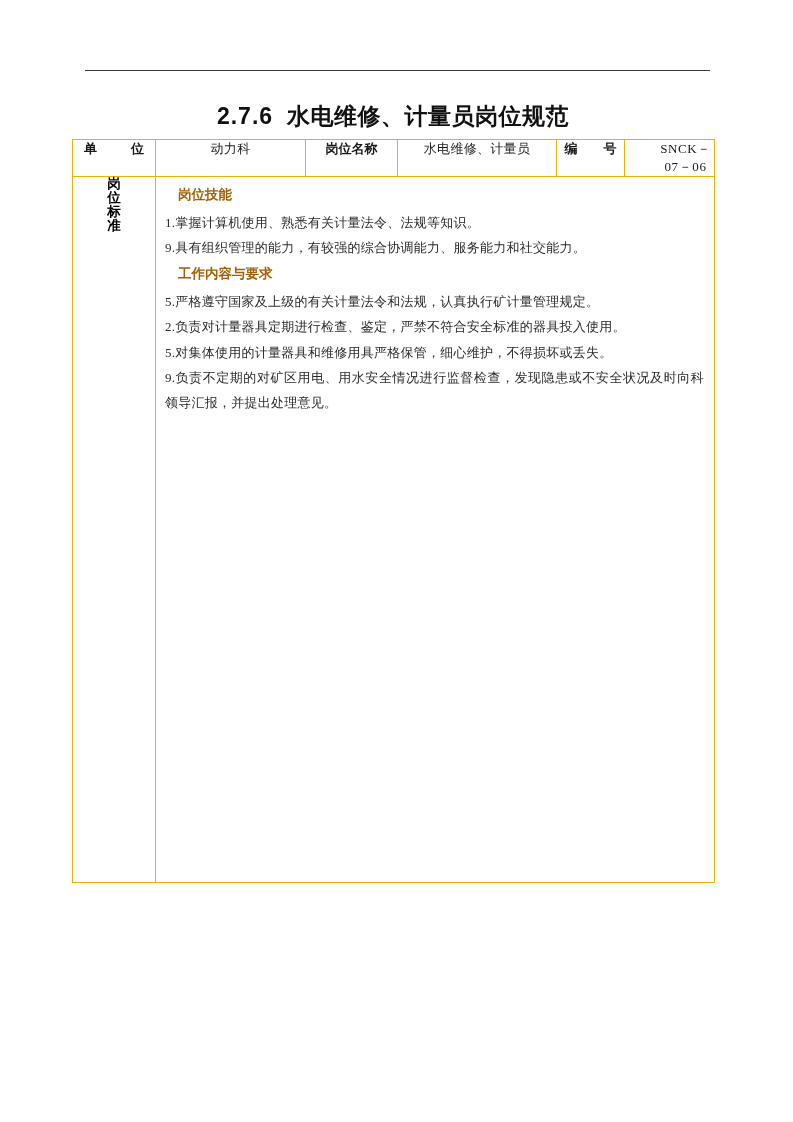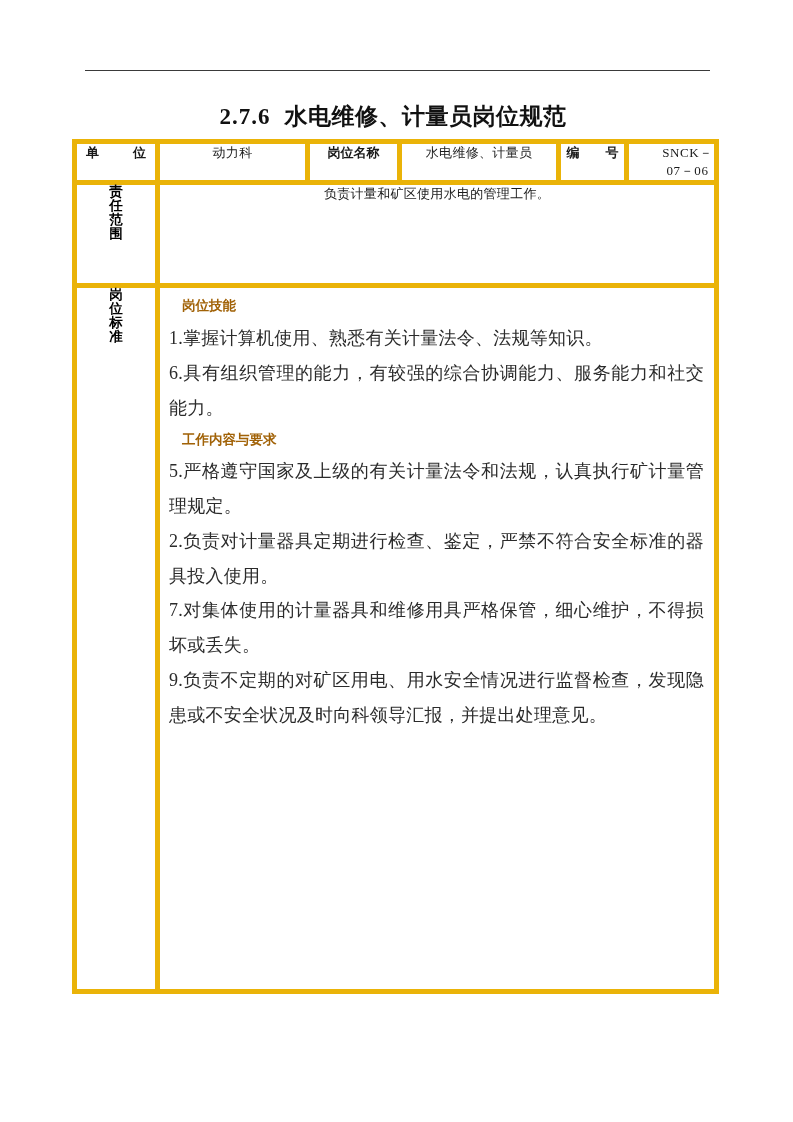--- a/index.html
+++ b/index.html
@@ -42,36 +42,36 @@
     text-align: center;
     font-size: 23px;
     font-weight: bold;
     letter-spacing: 0.5px;
     line-height: 1.1;
     color: #111111;
     font-family: "Liberation Sans", "DejaVu Sans", sans-serif;
     white-space: nowrap;
   }
   .doc-title .num {
-    font-family: Liberation Serif, serif;
+    font-family: Liberation Sans, sans-serif;
     letter-spacing: 1px;
   }
   .doc-title .sep { display: inline-block; width: 14px; }
 
   
   .tbl {
     position: absolute;
     left: 72px;
     top: 139px;
     width: 642px;
     border-collapse: collapse;
     table-layout: fixed;
   }
   .tbl td {
-    border: 5px solid #eab308;
+    border: 1px solid #eab308;
     padding: 0;
     vertical-align: top;
     font-size: 13px;
     color: #1a1a1a;
   }
 
   .lbl {
     text-align: center;
     vertical-align: middle;
     font-weight: bold;
@@ -127,21 +127,21 @@
   .body-block .h {
     font-weight: bold;
     font-size: 13.5px;
     font-family: "Liberation Sans", "DejaVu Sans", sans-serif;
     color: #a16207;
     margin: 0 0 4px 13px;
     line-height: 1.55;
   }
   .body-block .h + .li { margin-top: 0; }
   .body-block .li {
-    font-size: 18px;
+    font-size: 13px;
     color: #2b2b2b;
     line-height: 1.93;
     margin: 0;
     letter-spacing: 0.25px;
     text-align: justify;
   }
 
   
   .page-num {
     position: absolute;
@@ -181,40 +181,34 @@
         <td class="cell-val">动力科</td>
         <td class="lbl">岗位名称</td>
         <td class="cell-val">水电维修、计量员</td>
         <td class="lbl">
           <span class="lbl-spread" style="width:52px">编号</span>
         </td>
         <td class="cell-val mono">SNCK－07－06</td>
       </tr>
 
 
-      <tr style="height:103px">
-        <td class="vlabel-cell">
-          <span class="vstack">责任范围</span>
-        </td>
-        <td class="cell-val" colspan="5">负责计量和矿区使用水电的管理工作。</td>
-      </tr>
 
       <tr style="height:706px">
         <td class="vlabel-cell">
           <span class="vstack">岗位标准</span>
         </td>
         <td colspan="5">
           <div class="body-block">
             <p class="h">岗位技能</p>
             <p class="li">1.掌握计算机使用、熟悉有关计量法令、法规等知识。</p>
-            <p class="li">6.具有组织管理的能力，有较强的综合协调能力、服务能力和社交能力。</p>
+            <p class="li">9.具有组织管理的能力，有较强的综合协调能力、服务能力和社交能力。</p>
             <p class="h" style="margin-top:4px">工作内容与要求</p>
             <p class="li">5.严格遵守国家及上级的有关计量法令和法规，认真执行矿计量管理规定。</p>
             <p class="li">2.负责对计量器具定期进行检查、鉴定，严禁不符合安全标准的器具投入使用。</p>
-            <p class="li">7.对集体使用的计量器具和维修用具严格保管，细心维护，不得损坏或丢失。</p>
+            <p class="li">5.对集体使用的计量器具和维修用具严格保管，细心维护，不得损坏或丢失。</p>
             <p class="li">9.负责不定期的对矿区用电、用水安全情况进行监督检查，发现隐患或不安全状况及时向科领导汇报，并提出处理意见。</p>
           </div>
         </td>
       </tr>
     </tbody>
   </table>
 
 
 </div>
 

